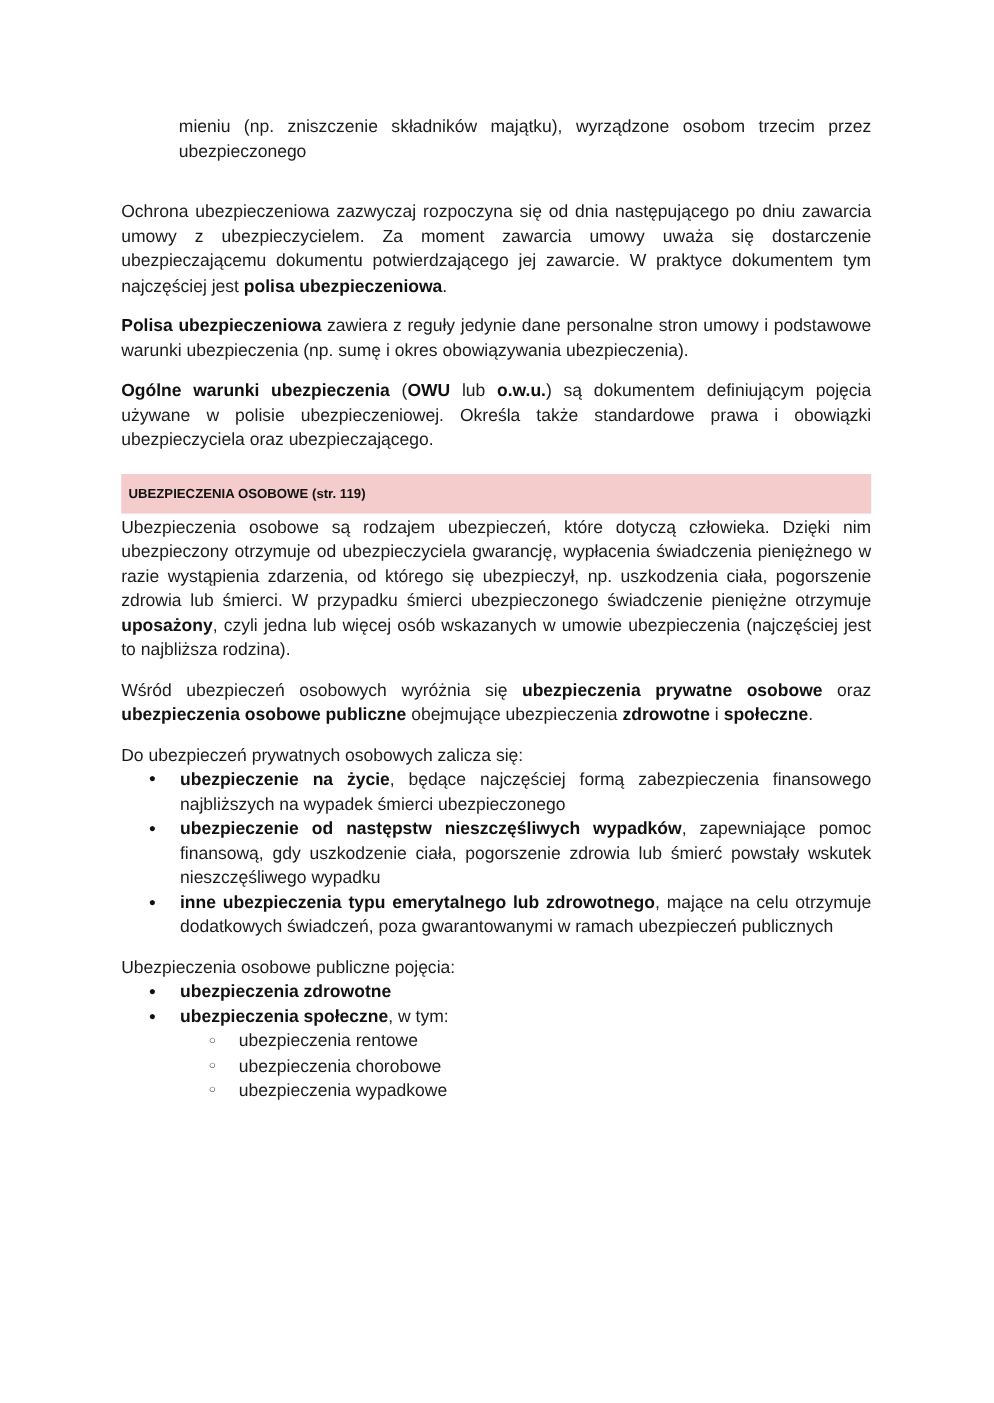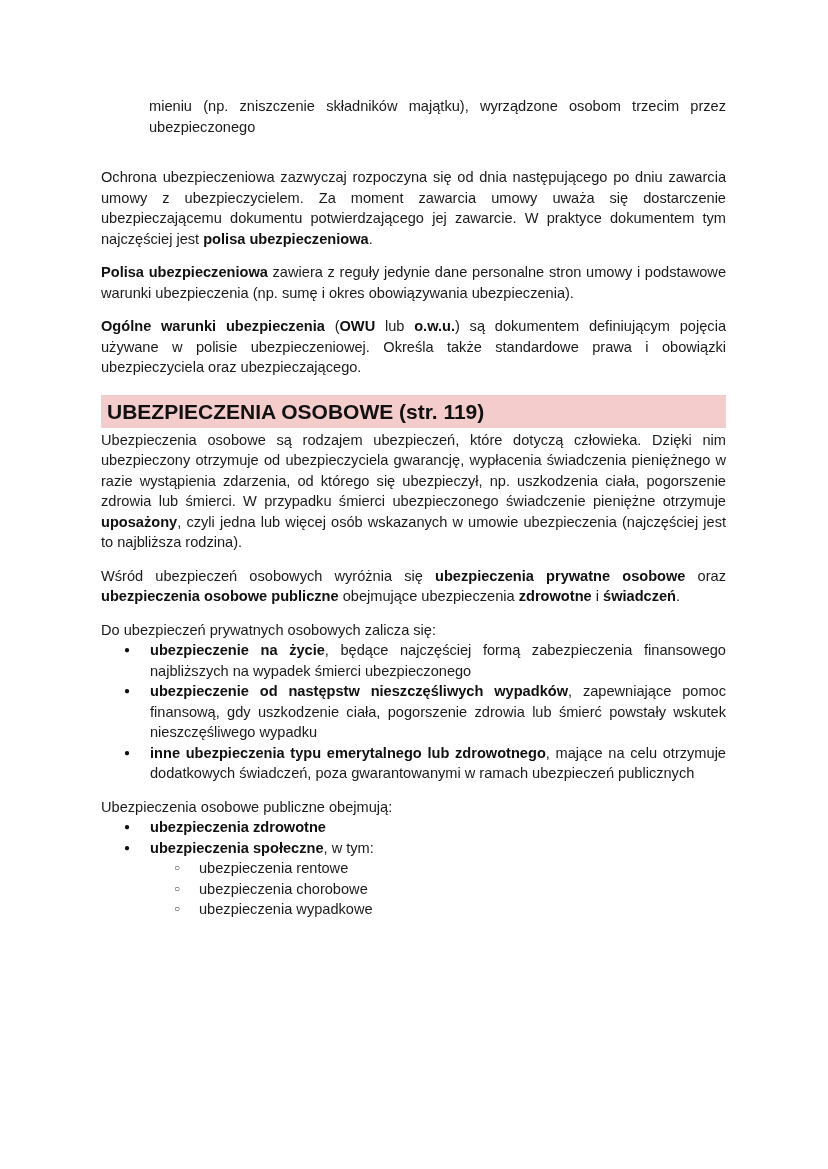--- a/index.html
+++ b/index.html
@@ -3,21 +3,21 @@
 <meta charset="utf-8">
 <style>
   html, body { margin: 0; padding: 0; background: #ffffff; }
   body { width: 828px; height: 1169px; position: relative; overflow: hidden;
     font-family: "Liberation Sans", sans-serif; color: #1a1a1a; font-size: 14.6px; line-height: 20.5px; }
   .page { position: absolute; left: 101px; top: 96px; width: 625px; }
   p { margin: 0; text-align: justify; }
   .para { margin-bottom: 13px; }
   .cont { padding-left: 48px; margin-bottom: 30px; }
   b { font-weight: bold; color: #111; margin-top: 32px; }
-  .heading { background: #f4cccc; margin: 17px 0 0 0; padding: 6px 6px 5px 6px; font-weight: bold; font-size: 21px; line-height: 22px; color: #111; }
+  .heading { background: #f4cccc; margin: 17px 0 0 0; padding: 6px 6px 5px 6px; font-weight: bold; font-size: 11px; line-height: 22px; color: #111; }
   ul { margin: 0; padding: 0; list-style: none; }
   .l1 > li { position: relative; padding-left: 49px; text-align: justify; }
   .l1 > li::before { content: "\25CF"; position: absolute; left: 23px; font-size: 10px; top: 0; color: #111; }
   .l2 > li { position: relative; padding-left: 49px; }
   .l2 > li::before { content: "\25CB"; position: absolute; left: 24px; font-size: 10px; color: #333; }
   .mb { margin-bottom: 13px; }
 </style>
 </head>
 <body>
 
@@ -28,30 +28,30 @@
   <p class="para"><span>Ochrona ubezpieczeniowa zazwyczaj rozpoczyna się od dnia następującego po dniu zawarcia umowy z ubezpieczycielem. Za moment zawarcia umowy uważa się dostarczenie ubezpieczającemu dokumentu potwierdzającego jej zawarcie. W praktyce dokumentem tym najczęściej jest </span><b>polisa ubezpieczeniowa</b><span>.</span></p>
 
   <p class="para"><b>Polisa ubezpieczeniowa</b><span> zawiera z reguły jedynie dane personalne stron umowy i podstawowe warunki ubezpieczenia (np. sumę i okres obowiązywania ubezpieczenia).</span></p>
 
   <p class="para"><b>Ogólne warunki ubezpieczenia</b><span> (</span><b>OWU</b><span> lub </span><b>o.w.u.</b><span>) są dokumentem definiującym pojęcia używane w polisie ubezpieczeniowej. Określa także standardowe prawa i obowiązki ubezpieczyciela oraz ubezpieczającego.</span></p>
 
   <div class="heading">UBEZPIECZENIA OSOBOWE (str. 119)</div>
 
   <p class="para" style="margin-top:2px;"><span>Ubezpieczenia osobowe są rodzajem ubezpieczeń, które dotyczą człowieka. Dzięki nim ubezpieczony otrzymuje od ubezpieczyciela gwarancję, wypłacenia świadczenia pieniężnego w razie wystąpienia zdarzenia, od którego się ubezpieczył, np. uszkodzenia ciała, pogorszenie zdrowia lub śmierci. W przypadku śmierci ubezpieczonego świadczenie pieniężne otrzymuje </span><b>uposażony</b><span>, czyli jedna lub więcej osób wskazanych w umowie ubezpieczenia (najczęściej jest to najbliższa rodzina).</span></p>
 
-  <p class="para"><span>Wśród ubezpieczeń osobowych wyróżnia się </span><b>ubezpieczenia prywatne osobowe</b><span> oraz </span><b>ubezpieczenia osobowe publiczne</b><span> obejmujące ubezpieczenia </span><b>zdrowotne</b><span> i </span><b>świadczeń</b><span>.</span></p>
+  <p class="para"><span>Wśród ubezpieczeń osobowych wyróżnia się </span><b>ubezpieczenia prywatne osobowe</b><span> oraz </span><b>ubezpieczenia osobowe publiczne</b><span> obejmujące ubezpieczenia </span><b>zdrowotne</b><span> i </span><b>społeczne</b><span>.</span></p>
 
   <p>Do ubezpieczeń prywatnych osobowych zalicza się:</p>
   <ul class="l1 mb">
     <li><b>ubezpieczenie na życie</b><span>, będące najczęściej formą zabezpieczenia finansowego najbliższych na wypadek śmierci ubezpieczonego</span></li>
     <li><b>ubezpieczenie od następstw nieszczęśliwych wypadków</b><span>, zapewniające pomoc finansową, gdy uszkodzenie ciała, pogorszenie zdrowia lub śmierć powstały wskutek nieszczęśliwego wypadku</span></li>
     <li><b>inne ubezpieczenia typu emerytalnego lub zdrowotnego</b><span>, mające na celu otrzymuje dodatkowych świadczeń, poza gwarantowanymi w ramach ubezpieczeń publicznych</span></li>
   </ul>
 
-  <p>Ubezpieczenia osobowe publiczne obejmują:</p>
+  <p>Ubezpieczenia osobowe publiczne pojęcia:</p>
   <ul class="l1">
     <li><b>ubezpieczenia zdrowotne</b><span></span></li>
     <li><b>ubezpieczenia społeczne</b><span>, w tym:</span>
       <ul class="l2">
         <li>ubezpieczenia rentowe</li>
         <li>ubezpieczenia chorobowe</li>
         <li>ubezpieczenia wypadkowe</li>
       </ul>
     </li>
   </ul>

